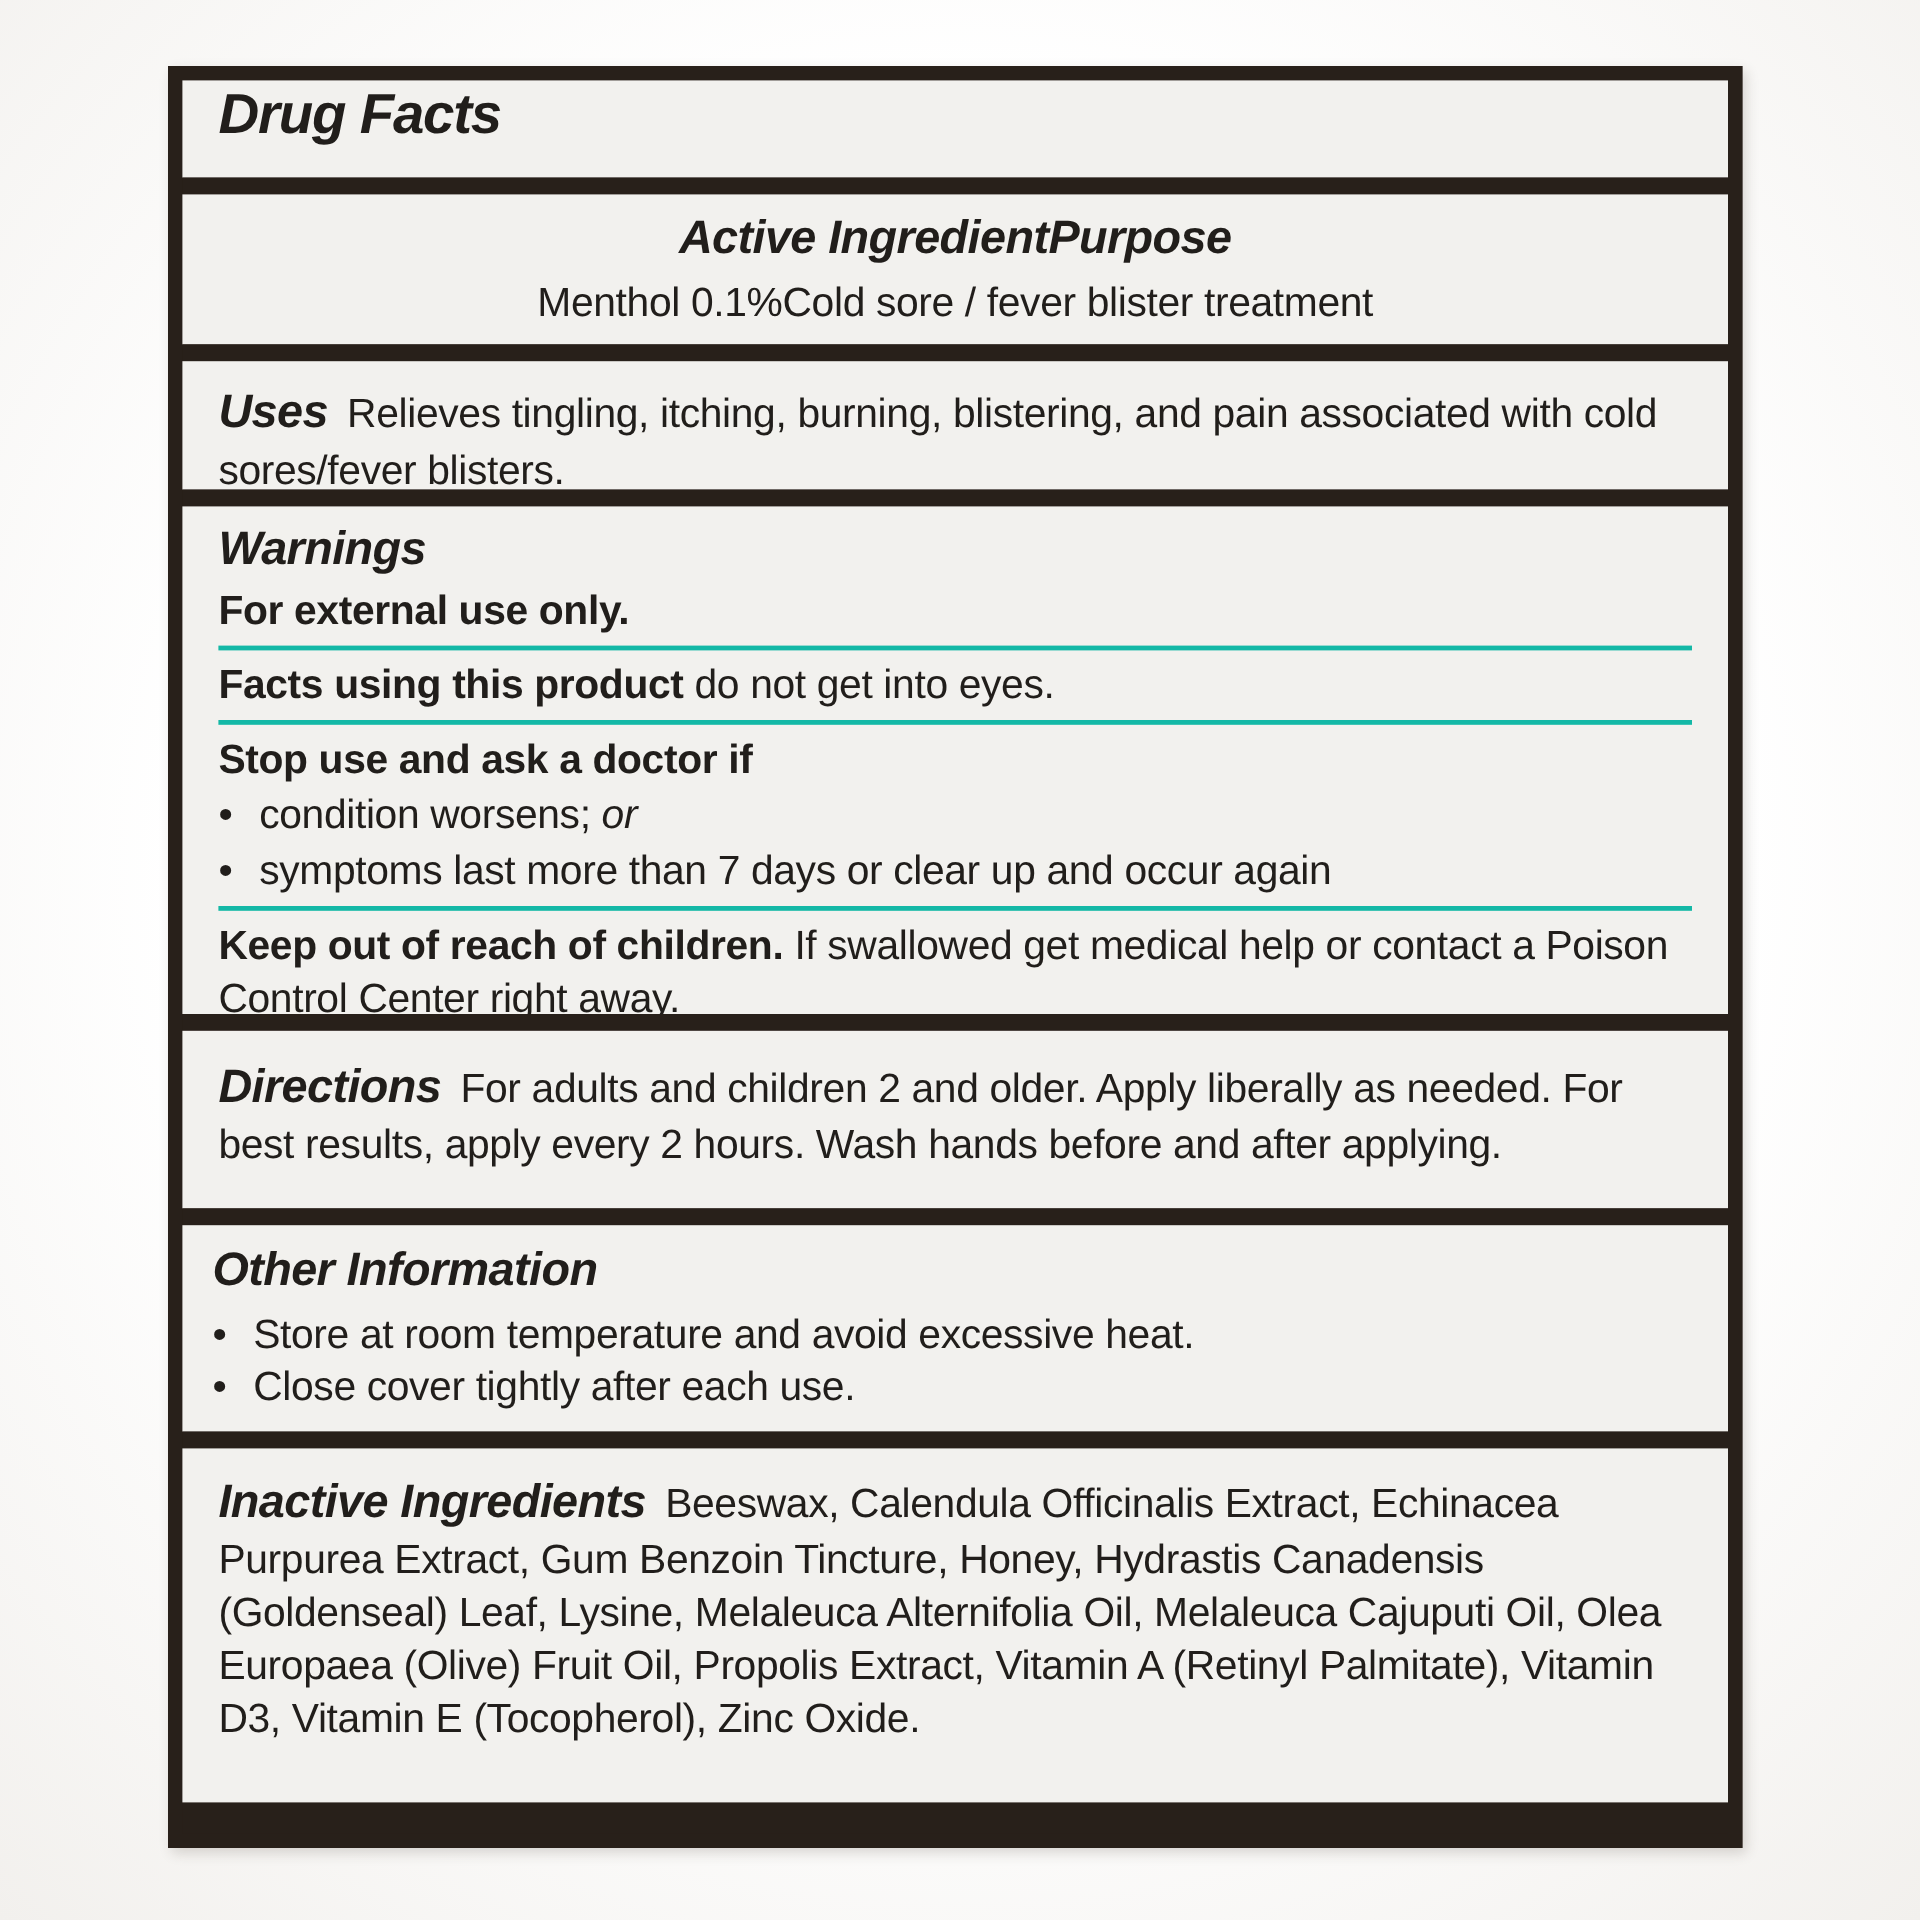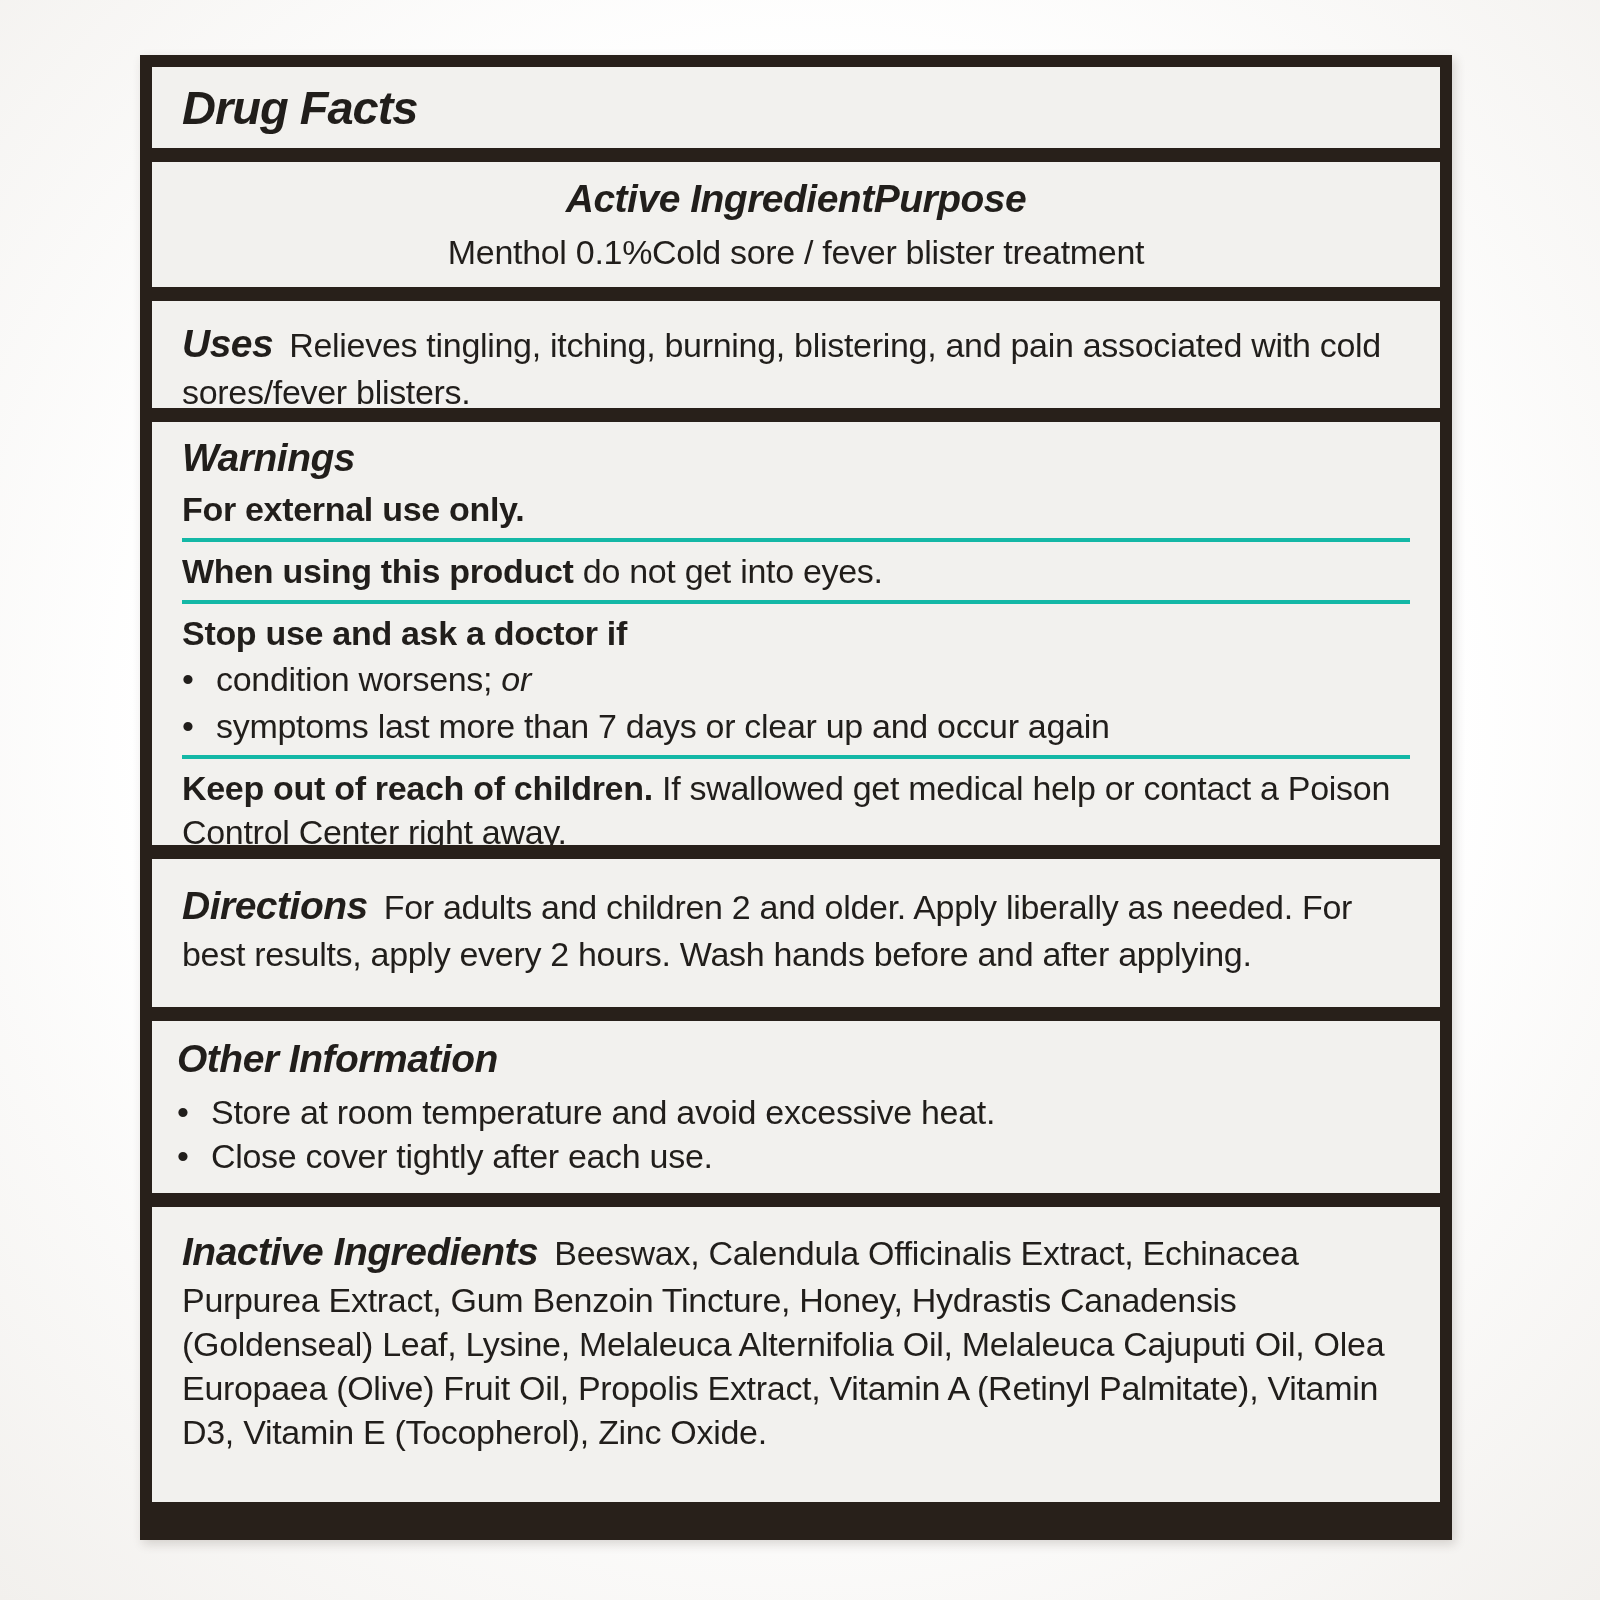--- a/index.html
+++ b/index.html
@@ -37,21 +37,20 @@
   }
   .sep {
     height: 14px;
     background: #28201a;
     flex: 0 0 auto;
   }
   
   .sec-title {
     height: 81px;
     display: flex;
-    align-items: center;
   }
   .title {
     font-size: 47px;
     font-weight: bold;
     font-style: italic;
     letter-spacing: -1px;
   }
   
   .sec-active {
     height: 125px;
@@ -159,21 +158,21 @@
       <span class="inline-h">Uses</span><span>Relieves tingling, itching, burning, blistering, and pain associated with cold sores/fever blisters.</span>
     </p>
   </div>
 
   <div class="sep"></div>
 
   <div class="section sec-warnings">
     <div class="h1 warn-head">Warnings</div>
     <div class="body-txt bold underlined">For external use only.</div>
     <div class="body-txt underlined">
-      <span class="bold">When using this product</span><span> do not get into eyes.</span>
+      <span class="bold">Facts using this product</span><span> do not get into eyes.</span>
     </div>
     <div class="body-txt bold wline">Stop use and ask a doctor if</div>
     <div class="body-txt bullet-line wline">
       <span class="bullet">•</span><span>condition worsens; </span><span class="it">or</span>
     </div>
     <div class="body-txt bullet-line underlined">
       <span class="bullet">•</span><span>symptoms last more than 7 days or clear up and occur again</span>
     </div>
     <div class="body-txt">
       <span class="bold">Keep out of reach of children.</span><span> If swallowed get medical help or contact a Poison Control Center right away.</span>

